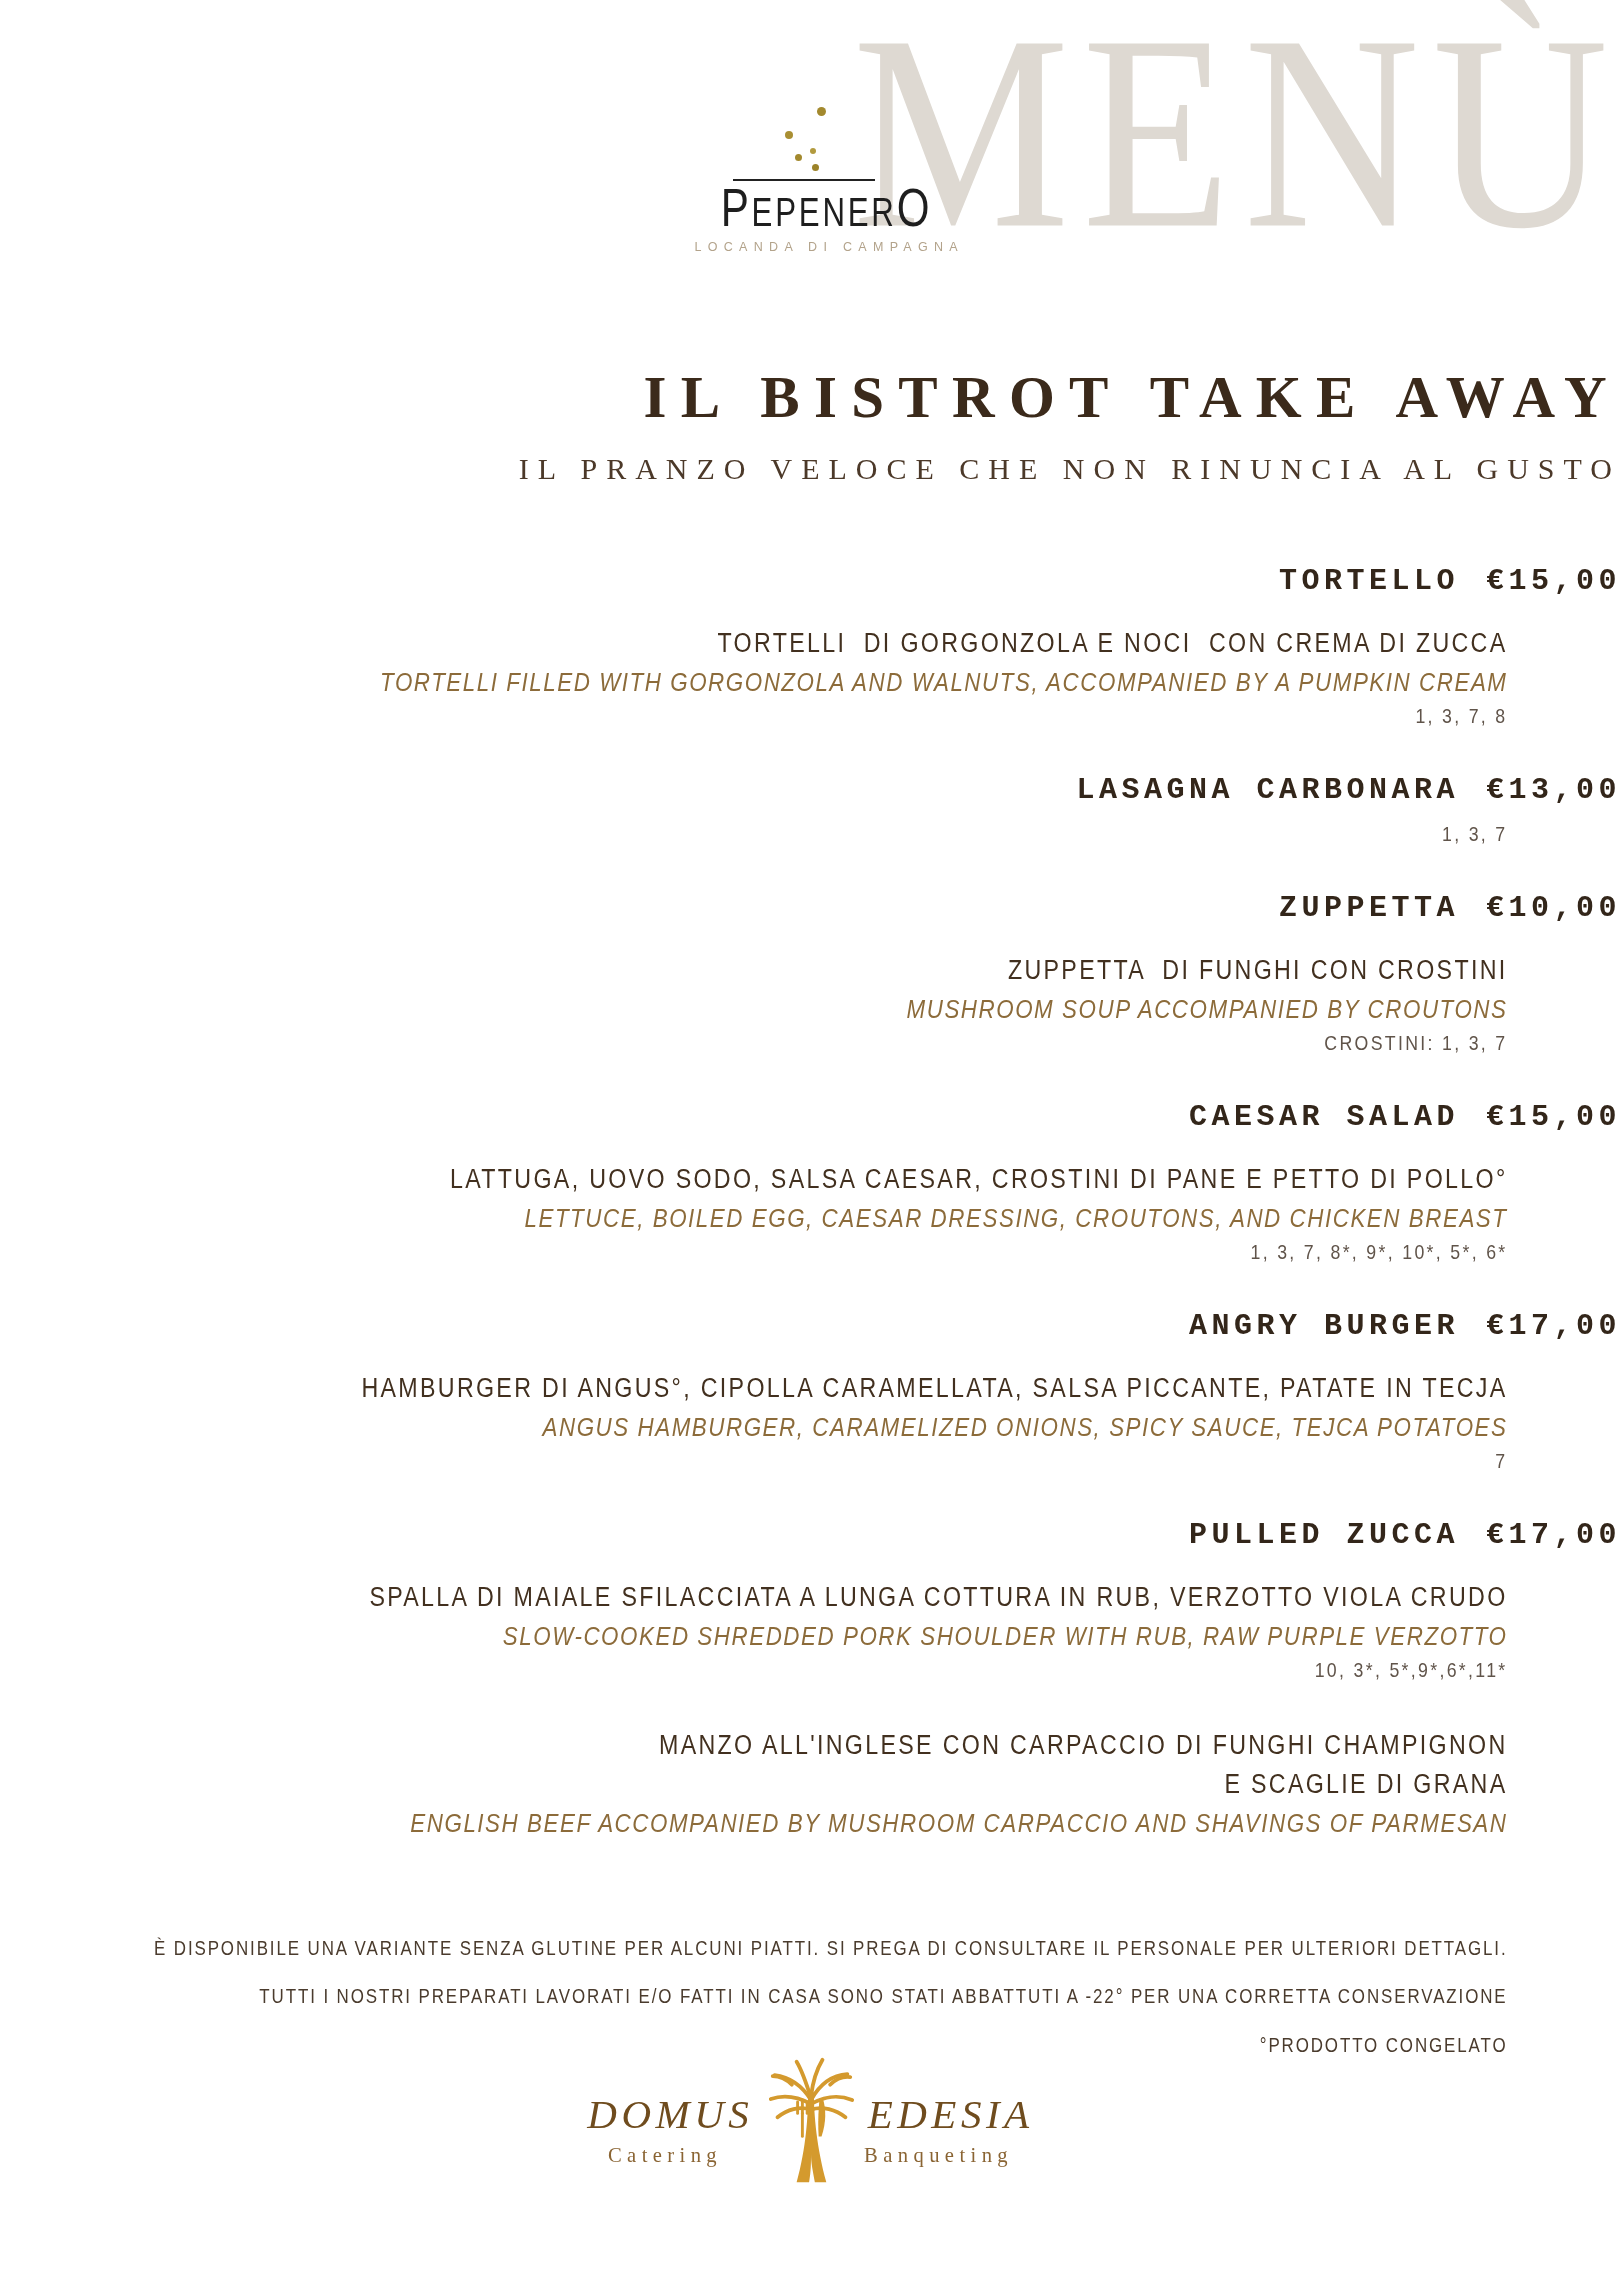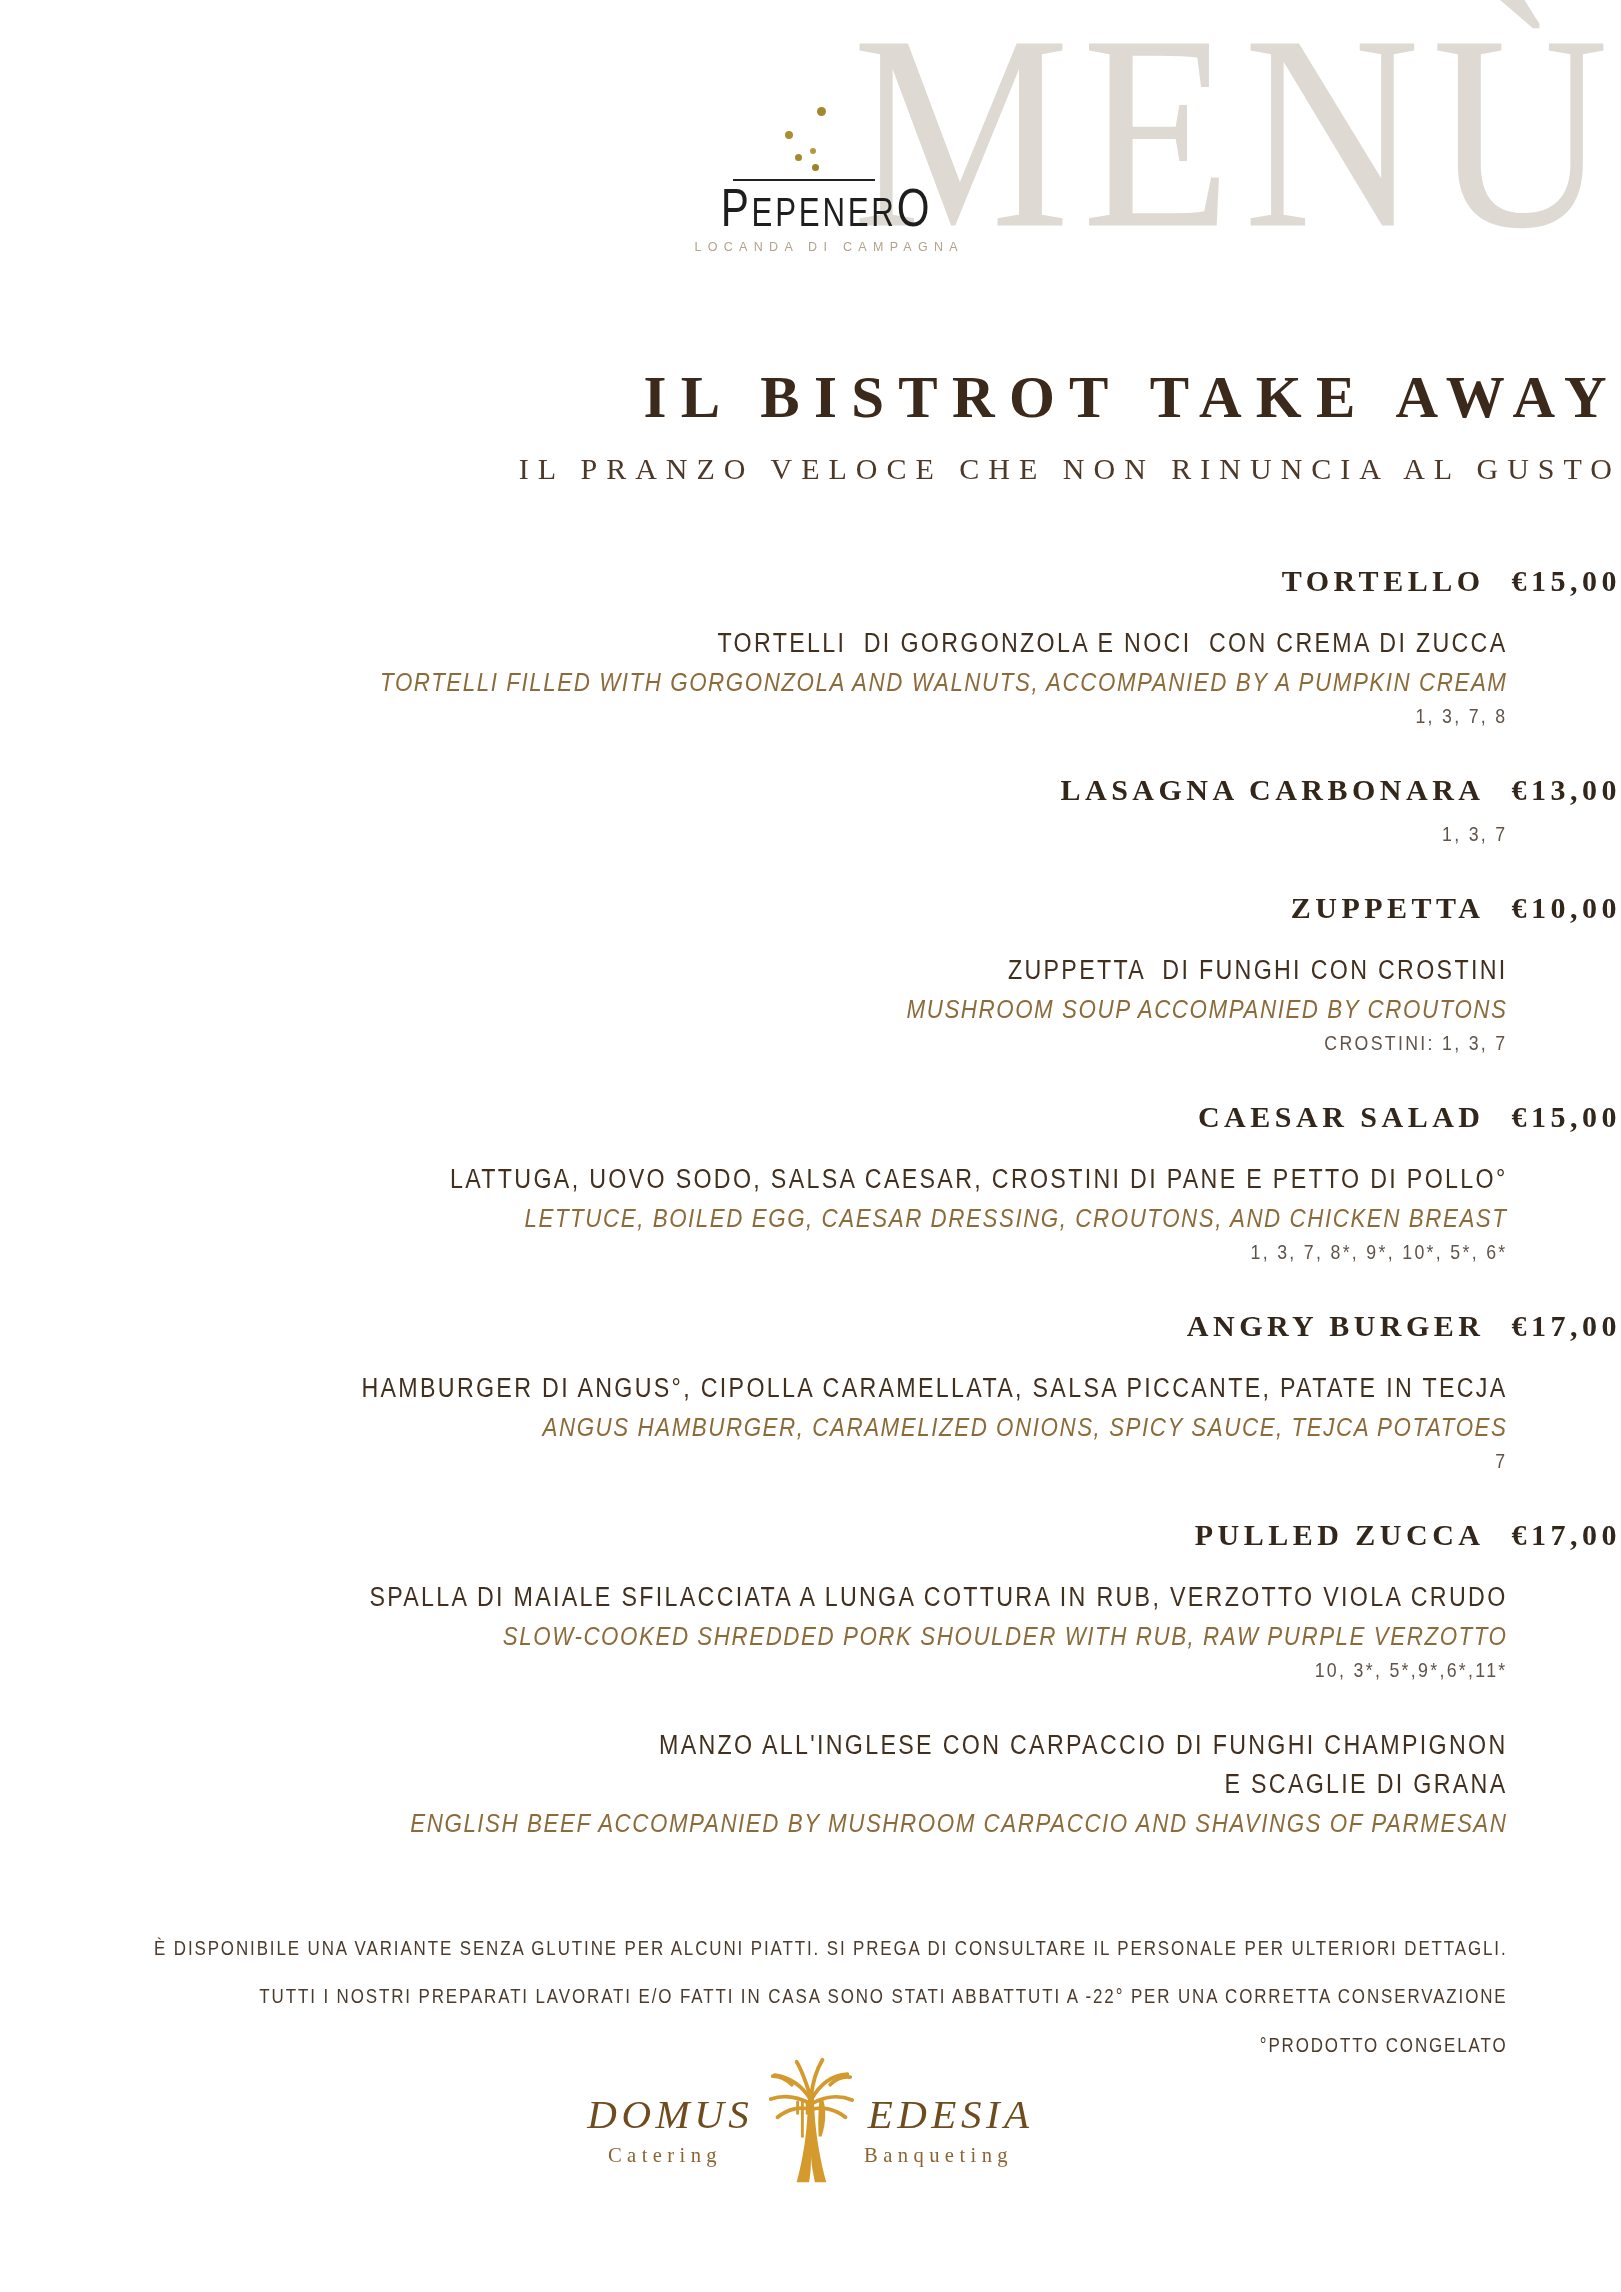--- a/index.html
+++ b/index.html
@@ -90,21 +90,21 @@
     letter-spacing: 9px;
     color: #4c3929;
     white-space: nowrap;
   }
 
   
   .items { margin-top: 77px; }
   .item { margin: 0 0 41px; }
   .item-title {
     margin: 0 0 25px;
-    font-family: Liberation Serif, serif;
+    font-family: Liberation Mono, monospace;
     font-weight: 700;
     font-size: 30px;
     line-height: 36px;
     letter-spacing: 4.5px;
     color: #33261a;
     white-space: nowrap;
   }
   .item-title .price { margin-left: 27px; }
   .item-title.compact { margin-bottom: 10.7px; }
   .line {

